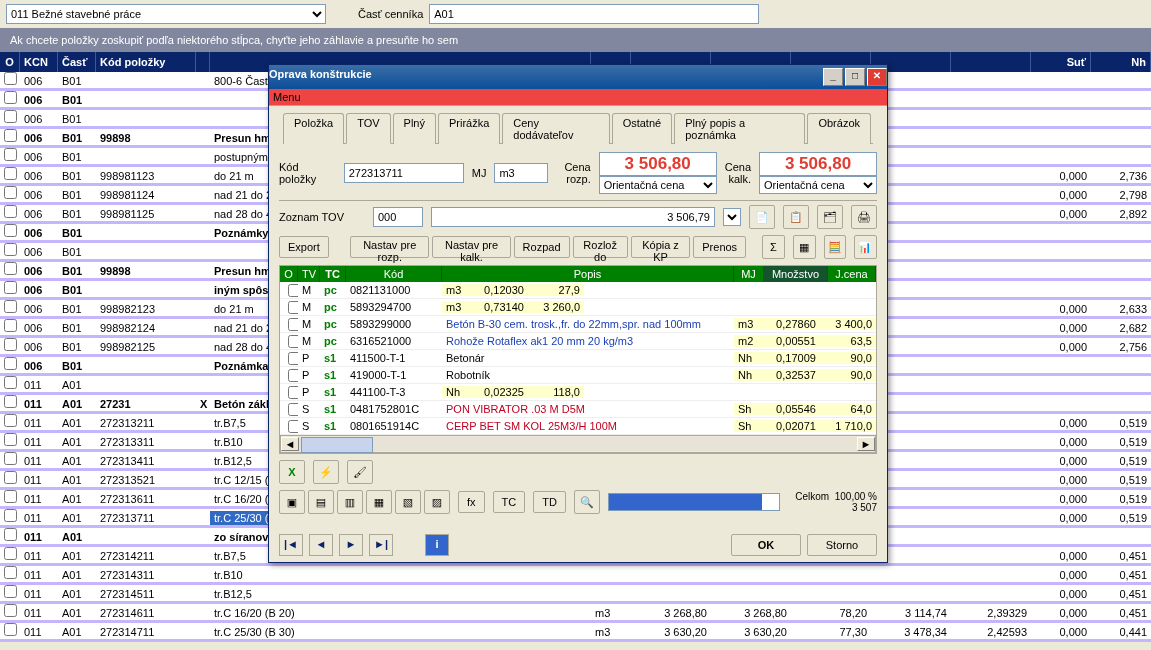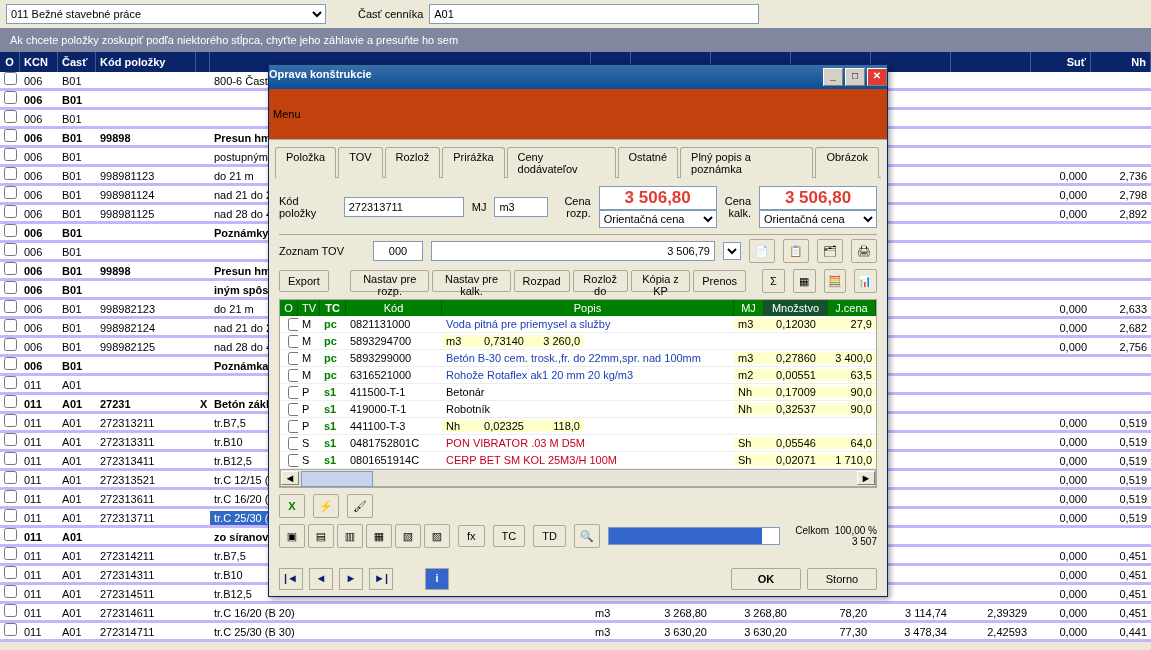--- a/index.html
+++ b/index.html
@@ -27,22 +27,22 @@
 .c-sut{width:60px;text-align:right}
 .c-nh{width:60px;text-align:right}
 .sel{background:#316AC5;color:#fff}
 
 
 .dlg{position:absolute;left:268px;top:64px;width:618px;background:#ECE9D8;border:1px solid #0A246A;box-shadow:2px 2px 6px rgba(0,0,0,.4)}
 .titlebar{background:linear-gradient(#3B6EA5,#0A4E9B);color:#fff;display:flex;align-items:flex-start;padding:3px 0;font-weight:bold}
 .titlebar .sp{flex:1}
 .tbtn{width:18px;height:16px;background:#D4D0C8;border:1px solid #fff;border-right-color:#808080;border-bottom-color:#808080;margin-left:2px;font-size:10px;line-height:14px;text-align:center;color:#000}
 .tbtn.close{color:#fff;background:#E03C31;font-weight:bold}
-.menubar{padding:19px 4px;background:#c2410c;border-bottom:1px solid #ACA899}
-.tabs{display:flex;margin:6px 6px 0;border-bottom:1px solid #ACA899}
+.menubar{padding:2px 4px;background:#ef4444;border-bottom:1px solid #ACA899}
+.tabs{display:flex;margin:6px 14px 0;border-bottom:1px solid #ACA899}
 .tab{padding:3px 10px;border:1px solid #ACA899;border-bottom:none;background:#ECE9D8;margin-right:2px;border-radius:3px 3px 0 0;position:relative;top:1px}
 .tab.active{background:#ECE9D8;border-bottom:1px solid #ECE9D8;font-weight:normal}
 .form{padding:8px 10px}
 .frow{display:flex;align-items:center;gap:8px;margin-bottom:6px}
 .frow .lbl{width:86px}
 .big{color:#E03C31;font-size:17px;font-weight:bold;background:#fff;border:1px solid #7F9DB9;padding:1px 10px;text-align:center;width:96px}
 .small-sel{background:#fff;border:1px solid #7F9DB9;height:18px}
 .wide{flex:1}
 .btn{background:#ECE9D8;border:1px solid #ACA899;border-radius:2px;padding:2px 8px;height:22px}
 .btn.ok{font-weight:bold;width:70px}
@@ -594,21 +594,21 @@
     <span class="sp"></span>
     <span class="tbtn">_</span>
     <span class="tbtn">□</span>
     <span class="tbtn close">✕</span>
   </div>
   <div class="menubar"><span>Menu</span></div>
 
   <div class="tabs" id="tabs">
       <span class="tab">Položka</span>
       <span class="tab active">TOV</span>
-      <span class="tab">Rozlož</span>
+      <span class="tab">Plný</span>
       <span class="tab">Prirážka</span>
       <span class="tab">Ceny dodávateľov</span>
       <span class="tab">Ostatné</span>
       <span class="tab">Plný popis a poznámka</span>
       <span class="tab">Obrázok</span>
     </div>
 
   <div class="form">
     <div class="frow">
       <span class="lbl">Kód položky</span>
@@ -627,21 +627,21 @@
       <div>
         <div class="big">3 506,80</div>
         <select class="small-sel" style="width:118px"><option>Orientačná cena</option></select>
       </div>
     </div>
 
     <hr class="sep">
 
     <div class="frow">
       <span class="lbl">Zoznam TOV</span>
-      <input class="txt" style="width: 40px; text-align: center;" value="000">
+      <input class="txt" style="width: 40px;" value="000">
       <input class="txt wide" style="text-align: right;" value="3 506,79">
       <select class="small-sel" style="width:18px"></select>
       <span class="iconbtn">📄</span>
       <span class="iconbtn">📋</span>
       <span class="iconbtn">🗂</span>
       <span class="iconbtn">🖨</span>
     </div>
 
     <div class="frow">
       <button class="btn">Export</button>
@@ -671,21 +671,20 @@
         <div class="i-mj" style="background:#008000">MJ</div>
         <div class="i-mn" style="background:#14532d">Množstvo</div>
         <div class="i-jc" style="background:#008000">J.cena</div>
       </div>
       <div id="itbl-body">
           <div class="irow">
             <div class="i-ck"><input type="checkbox" style=""></div>
             <div class="i-tv">M</div>
             <div class="i-tc">pc</div>
             <div class="i-kod">0821131000</div>
-            <div class="i-popis link">Voda pitná pre priemysel a služby</div>
             <div class="i-mj">m3</div>
             <div class="i-mn">0,12030</div>
             <div class="i-jc">27,9</div>
           </div>
           <div class="irow">
             <div class="i-ck"><input type="checkbox" style=""></div>
             <div class="i-tv">M</div>
             <div class="i-tc">pc</div>
             <div class="i-kod">5893294700</div>
             <div class="i-mj">m3</div>

